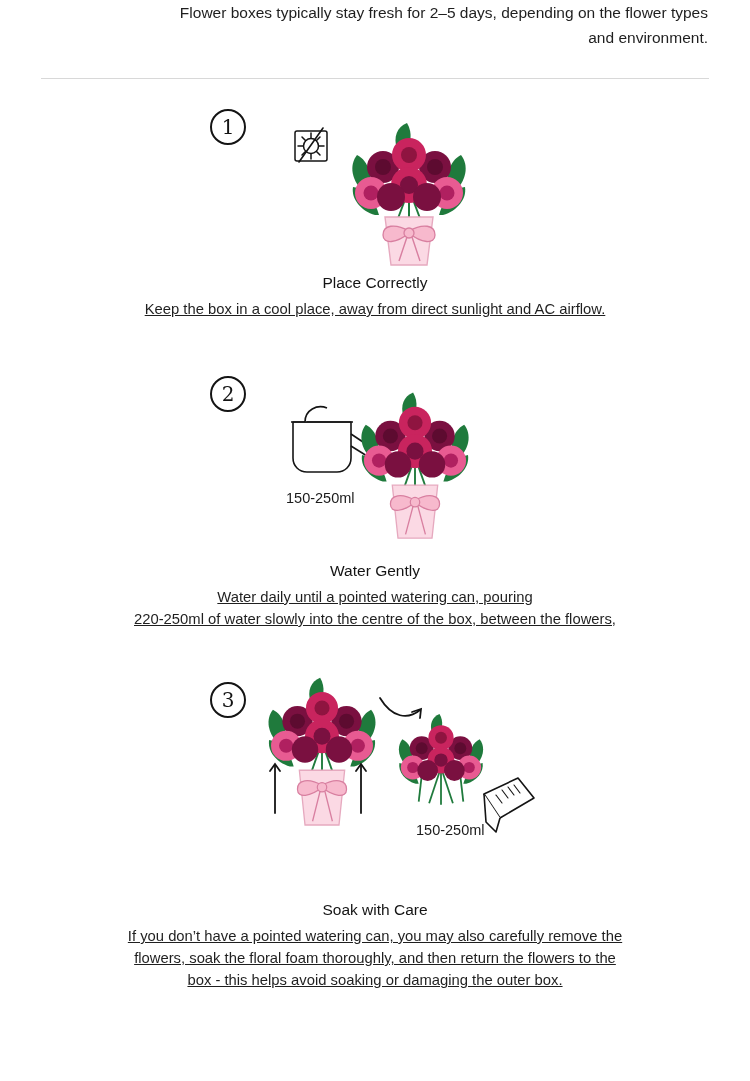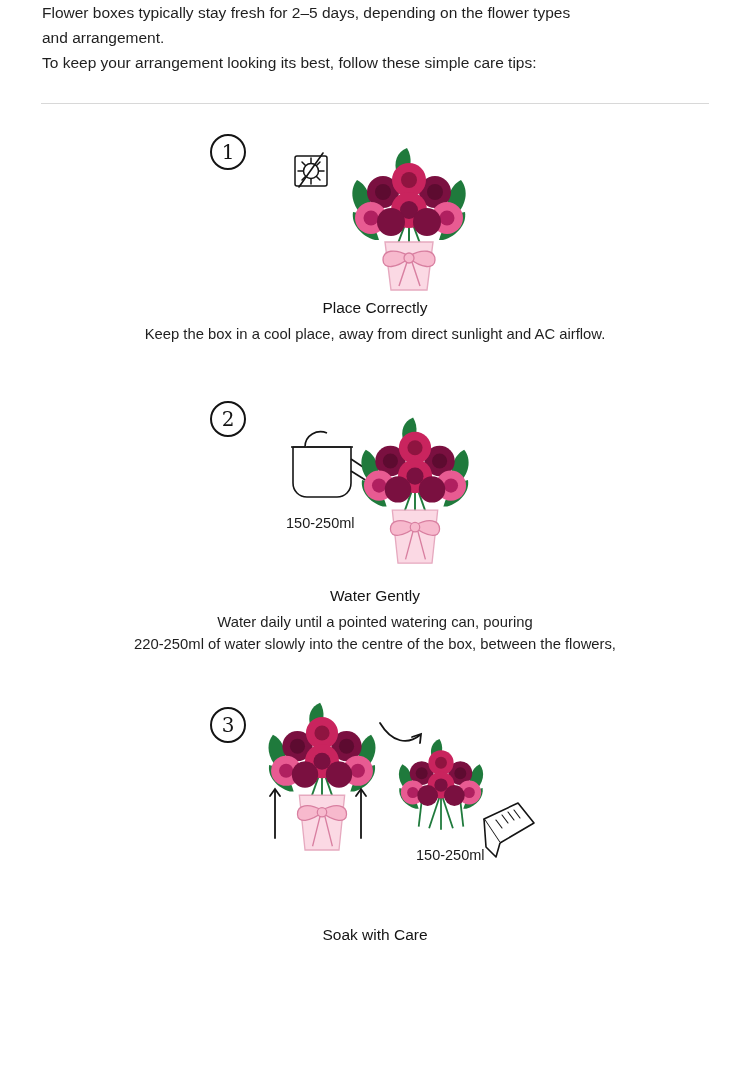--- a/index.html
+++ b/index.html
@@ -14,21 +14,21 @@
     color: #1c1c1c;
     -webkit-font-smoothing: antialiased;
   }
   .page {
     width: 750px;
     position: relative;
     box-sizing: border-box;
     padding: 0;
   }
   .intro {
-    text-align: left;
+    text-align: right;
     font-size: 15.5px;
     line-height: 25px;
     color: #1f1f1f;
     padding: 0 42px;
     margin-top: 0;
   }
   .intro p {
     margin: 0;
   }
   .intro .line1 {
@@ -71,39 +71,38 @@
     margin: 0;
   }
   .step-body {
     text-align: center;
     font-size: 14.8px;
     line-height: 22px;
     color: #1f1f1f;
     padding: 0 52px;
     margin: 6px 0 0 0;
   }
-  .step-body p { margin: 0; }
+  .step-body p { margin: 0; text-decoration: underline; }
   .vol-label {
     position: absolute;
     font-size: 14.5px;
     color: #1b1b1b;
     text-align: right;
   }
   svg { display: block; }
   .art-abs { position: absolute; }
 </style>
 </head>
 <body>
 
 <div class="page">
 
   <div class="intro">
     <p class="line1">Flower boxes typically stay fresh for 2–5 days, depending on the flower types</p>
-    <p>and arrangement.</p>
-    <p>To keep your arrangement looking its best, follow these simple care tips:</p>
+    <p>and environment.</p>
   </div>
 
   <div class="divider"></div>
 
   <div class="step">
     <div class="step-art" style="height:195px;">
 
       <div class="badge" style="left:210px; top:30px;">
         <span>1</span>
       </div>
@@ -377,15 +376,20 @@
             <line x1="36" y1="11" x2="42" y2="19"></line>
             <line x1="18" y1="21" x2="24" y2="29"></line>
           </g>
         </svg>
       </div>
 
       <div class="vol-label" style="left:416px; top:148px;">150-250ml</div>
     </div>
 
     <h3 class="step-title" style="margin-top:12px;">Soak with Care</h3>
+    <div class="step-body" style="padding:0 50px;">
+      <p>If you don’t have a pointed watering can, you may also carefully remove the</p>
+      <p>flowers, soak the floral foam thoroughly, and then return the flowers to the</p>
+      <p>box - this helps avoid soaking or damaging the outer box.</p>
+    </div>
   </div>
 
 </div>
 
 </body></html>

